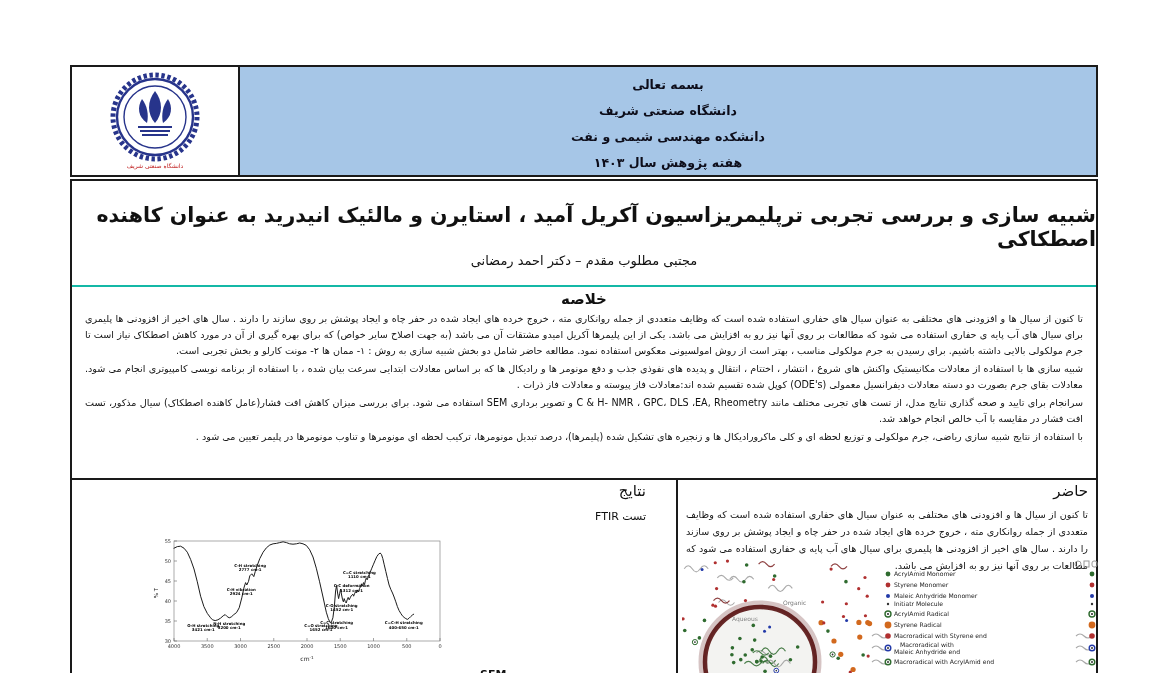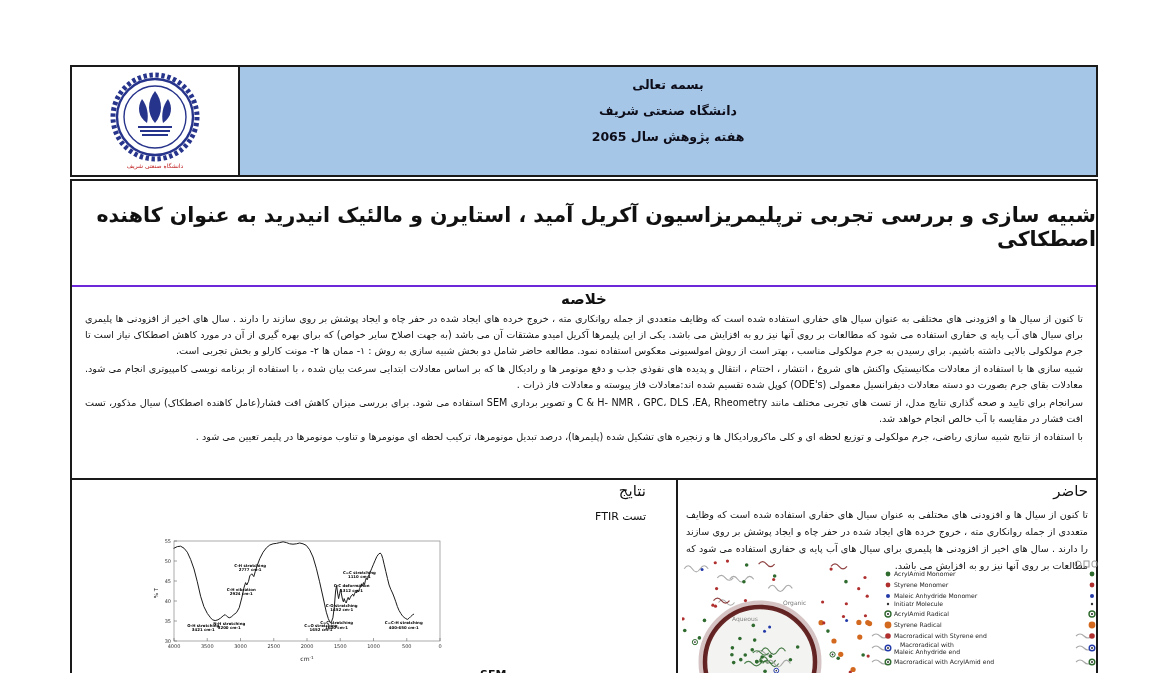--- a/index.html
+++ b/index.html
@@ -9,21 +9,21 @@
   .header{position:absolute;left:70px;top:65px;width:1028px;height:112px;display:flex;box-sizing:border-box;}
   .logo-cell{width:170px;height:112px;background:#fff;border:2px solid #1a1a1a;box-sizing:border-box;
              display:flex;align-items:center;justify-content:center;}
   .blue-cell{flex:1;height:112px;background:#a6c6e7;border:2px solid #1a1a1a;border-left:none;
              box-sizing:border-box;text-align:center;padding-top:5px;direction:rtl;}
   .blue-cell div{font-weight:bold;font-size:12.5px;line-height:26px;color:#0d0d1a;}
   
   .main{position:absolute;left:70px;top:179px;width:1028px;height:506px;border:2px solid #1a1a1a;box-sizing:border-box;}
   .title{position:absolute;top:22px;left:0;right:0;font-weight:bold;font-size:20.5px;direction:rtl;}
   .authors{position:absolute;top:72px;left:0;right:0;text-align:center;font-size:13px;direction:rtl;}
-  .abstract-sec{position:absolute;top:104px;left:0;right:0;height:205px;border-top:2px solid #6d28d9;box-sizing:border-box;}
+  .abstract-sec{position:absolute;top:104px;left:0;right:0;height:205px;border-top:2px solid #14b8a6;box-sizing:border-box;}
   .sec-head{margin-top:3px;text-align:center;font-weight:bold;font-size:15px;direction:rtl;}
   .abs-body{margin:3px 13px 0 13px;direction:rtl;text-align:justify;font-size:9.6px;line-height:16px;}
   .abs-body p{margin:0 0 2px 0;}
   .bottom{position:absolute;top:297px;left:0;right:0;bottom:0;border-top:2px solid #1a1a1a;box-sizing:border-box;}
   .col-left{position:absolute;left:0;top:0;width:604px;bottom:0;}
   .col-right{position:absolute;left:604px;right:0;top:0;bottom:0;border-left:2px solid #1a1a1a;box-sizing:border-box;}
   .sec-head2{position:absolute;top:2px;font-weight:normal;font-size:15px;direction:rtl;}
   .res-head{right:30px;}
   .ftir-label{position:absolute;top:30px;right:30px;font-size:11px;direction:rtl;}
   .ftir-svg{position:absolute;left:78px;top:57px;}
@@ -47,26 +47,28 @@
         <path d="M48,22 C40,32 40,45 48,54 C56,45 56,32 48,22 Z" fill="#27348b"></path>
         <path d="M35,30 C30,38 31,48 40,54 C42,46 40,36 35,30 Z" fill="#27348b"></path>
         <path d="M61,30 C66,38 65,48 56,54 C54,46 56,36 61,30 Z" fill="#27348b"></path>
         <path d="M31,58 h34 M33,62 h30 M35,66 h26" stroke="#27348b" stroke-width="2" fill="none"></path>
         <text x="48" y="99" font-size="6" fill="#c02020" text-anchor="middle">دانشگاه صنعتی شریف</text>
       </svg>
     </div>
     <div class="blue-cell">
       <div>بسمه تعالی</div>
       <div>دانشگاه صنعتی شریف</div>
-      <div>هفته پژوهش سال 2065</div>
+      <div>دانشکده مهندسی شیمی و نفت</div>
+      <div>هفته پژوهش سال ۱۴۰۳</div>
     </div>
   </div>
 
   <div class="main">
     <div class="title">شبیه سازی و بررسی تجربی ترپلیمریزاسیون آکریل آمید ، استایرن و مالئیک انیدرید به عنوان کاهنده اصطکاکی</div>
+    <div class="authors">مجتبی مطلوب مقدم – دکتر احمد رمضانی</div>
 
     <div class="abstract-sec">
       <div class="sec-head">خلاصه</div>
       <div class="abs-body">
           <p>تا کنون از سیال ها و افزودنی های مختلفی به عنوان سیال های حفاری استفاده شده است که وظایف متعددی از جمله روانکاری مته ، خروج خرده های ایجاد شده در حفر چاه و ایجاد پوشش بر روی سازند را دارند . سال های اخیر از افزودنی ها پلیمری برای سیال های آب پایه ی حفاری استفاده می شود که مطالعات بر روی آنها نیز رو به افزایش می باشد. یکی از این پلیمرها آکریل امیدو مشتقات آن می باشد (به جهت اصلاح سایر خواص) که برای بهره گیری از آن در مورد کاهش اصطکاک نیاز است تا جرم مولکولی بالایی داشته باشیم. برای رسیدن به جرم مولکولی مناسب ، بهتر است از روش امولسیونی معکوس استفاده نمود. مطالعه حاضر شامل دو بخش شبیه سازی به روش : ۱- ممان ها ۲- مونت کارلو و بخش تجربی است.</p>
           <p>شبیه سازی ها با استفاده از معادلات مکانیستیک واکنش های شروع ، انتشار ، اختتام ، انتقال و پدیده های نفوذی جذب و دفع مونومر ها و رادیکال ها که بر اساس معادلات ابتدایی سرعت بیان شده ، با استفاده از برنامه نویسی کامپیوتری انجام می شود. معادلات بقای جرم بصورت دو دسته معادلات دیفرانسیل معمولی (ODE's) کوپل شده تقسیم شده اند:معادلات فاز پیوسته و معادلات فاز ذرات .</p>
           <p>سرانجام برای تایید و صحه گذاری نتایج مدل، از تست های تجربی مختلف مانند C &amp; H- NMR ، GPC، DLS ،EA, Rheometry و تصویر برداری SEM استفاده می شود. برای بررسی میزان کاهش افت فشار(عامل کاهنده اصطکاک) سیال مذکور، تست افت فشار در مقایسه با آب خالص انجام خواهد شد.</p>
           <p>با استفاده از نتایج شبیه سازی ریاضی، جرم مولکولی و توزیع لحظه ای و کلی ماکرورادیکال ها و زنجیره های تشکیل شده (پلیمرها)، درصد تبدیل مونومرها، ترکیب لحظه ای مونومرها و تناوب مونومرها در پلیمر تعیین می شود .</p>
         </div>
     </div>

